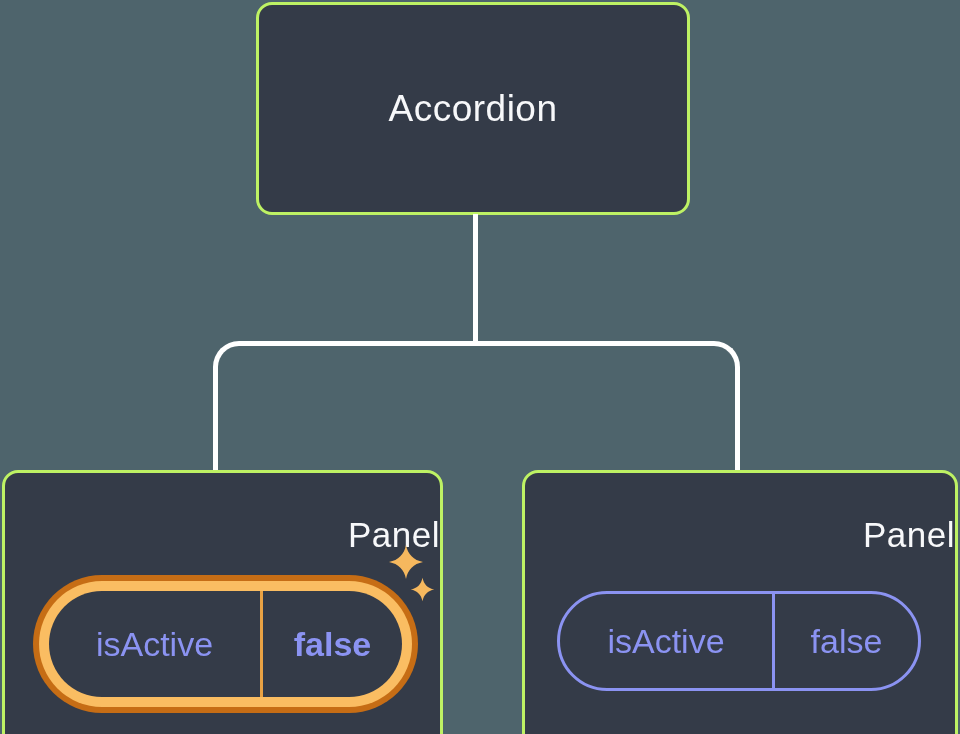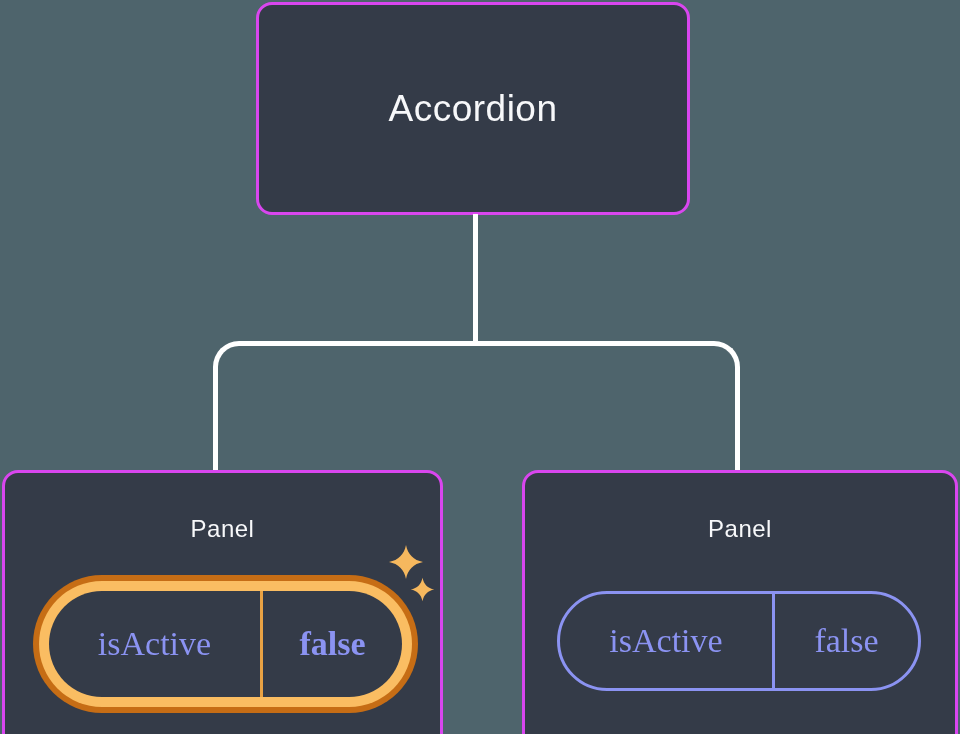--- a/index.html
+++ b/index.html
@@ -4,21 +4,21 @@
 <style>
   * { box-sizing: border-box; margin: 0; padding: 0; }
   html, body { background: #4E646C; }
   .canvas {
     position: relative; width: 960px; height: 734px;
     background: #4E646C; overflow: hidden;
     font-family: "Liberation Sans", sans-serif;
   }
   .node {
     position: absolute; background: #343B48;
-    border: 3px solid #d946ef; border-radius: 16px;
+    border: 3px solid #bef264; border-radius: 16px;
   }
   .node-title { color: #F7F8FA; font-weight: 500; letter-spacing: 0.5px; }
 
   .accordion {
     left: 256px; top: 2px; width: 434px; height: 213px;
     display: flex; align-items: center; justify-content: center;
   }
   .accordion .node-title { font-size: 37px; }
 
   .stem {
@@ -29,41 +29,41 @@
     position: absolute; left: 213px; top: 341px; width: 527px; height: 133px;
     border: 5px solid #FFFFFF; border-bottom: none;
     border-radius: 26px 26px 0 0;
   }
 
   .panel { top: 470px; height: 290px; }
   .panel-left  { left: 2px;   width: 441px; }
   .panel-right { left: 522px; width: 436px; }
   .panel .node-title {
     position: absolute; top: 42px; left: 0; right: 0;
-    text-align: center; font-size: 24px;
+    text-align: right; font-size: 35px;
   }
 
   .pill { position: absolute; border-radius: 999px; }
 
   
   .pill-active {
     left: 28px; top: 102px; width: 385px; height: 138px;
     background: #C66D15; padding: 6px;
   }
   .pill-active-mid {
     width: 100%; height: 100%; border-radius: 999px;
     background: #FABD62; padding: 10px;
   }
   .pill-inner {
     width: 100%; height: 100%; border-radius: 999px;
     background: #343B48; display: flex; align-items: stretch; overflow: hidden;
   }
   .cell {
     display: flex; align-items: center; justify-content: center;
-    color: #8B93F2; font-size: 34px; font-family: Liberation Serif, serif;
+    color: #8B93F2; font-size: 34px;
   }
   .cell-key-active { width: 211px; }
   .cell-val-active { flex: 1; font-weight: 700; }
   .divider-active  { width: 3px; background: #E9A244; }
 
   
   .pill-inactive {
     left: 32px; top: 118px; width: 364px; height: 100px;
     border: 3px solid #8B93F2; display: flex; align-items: stretch; overflow: hidden;
   }

